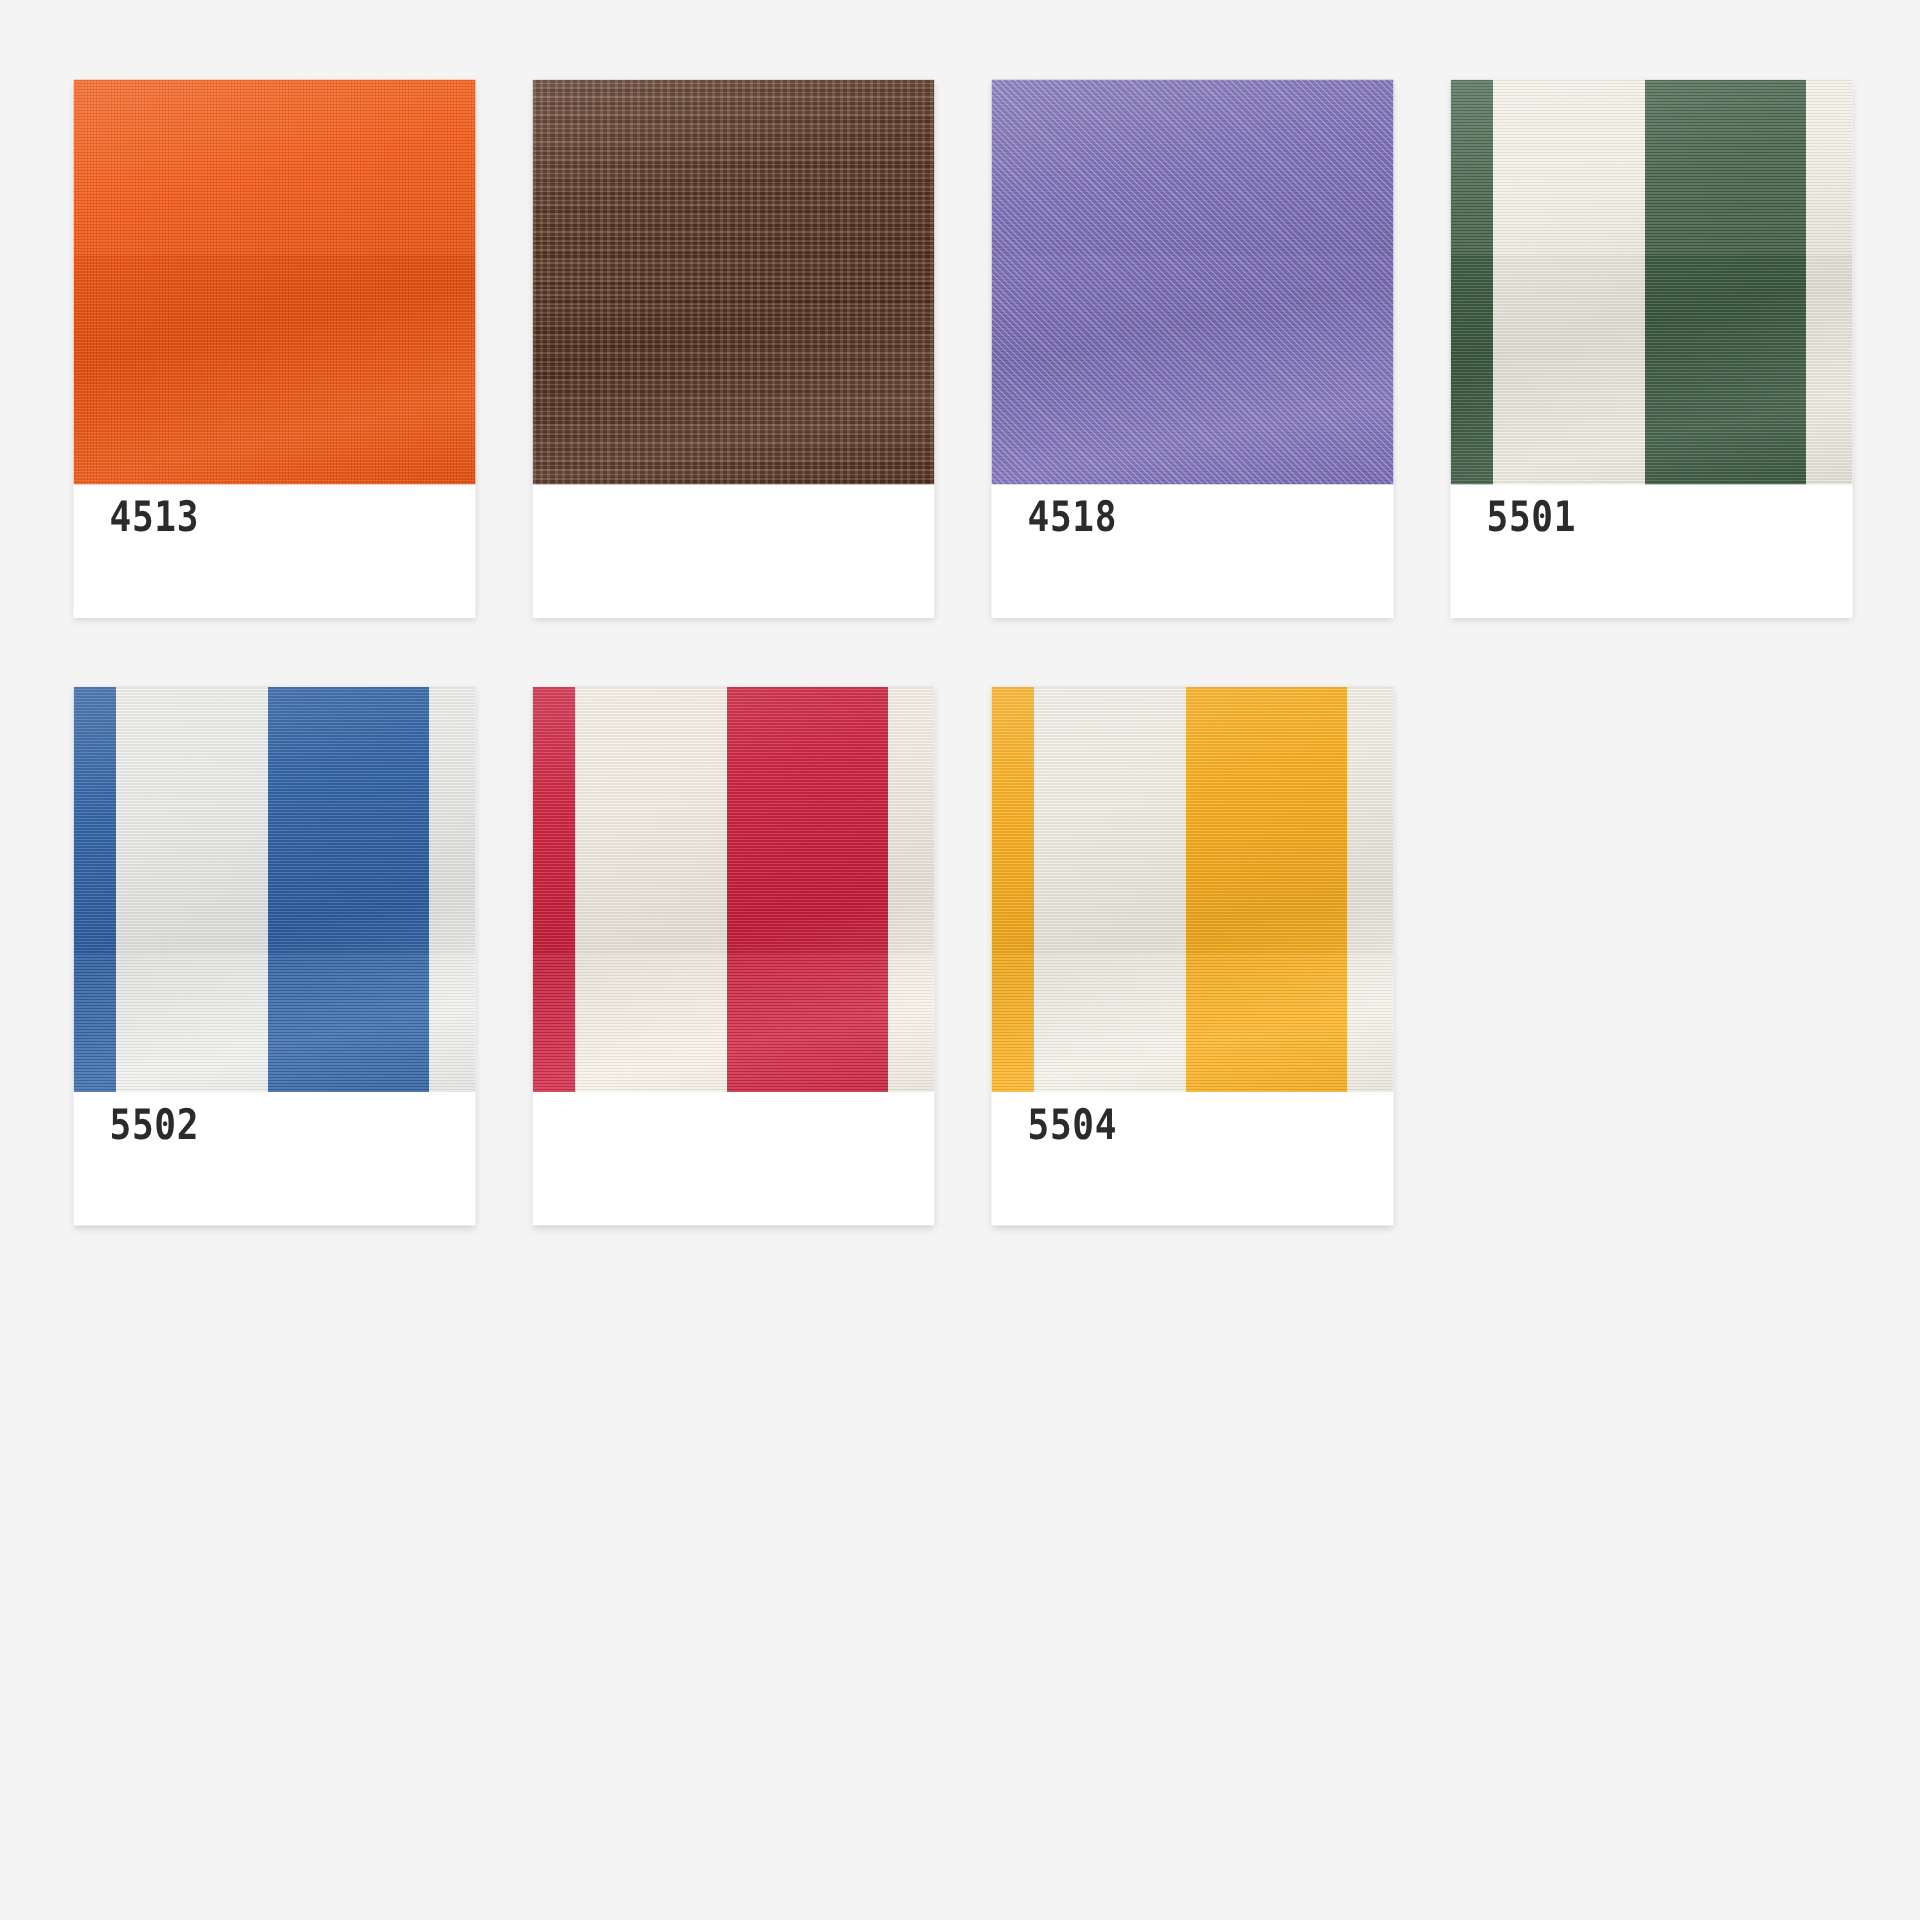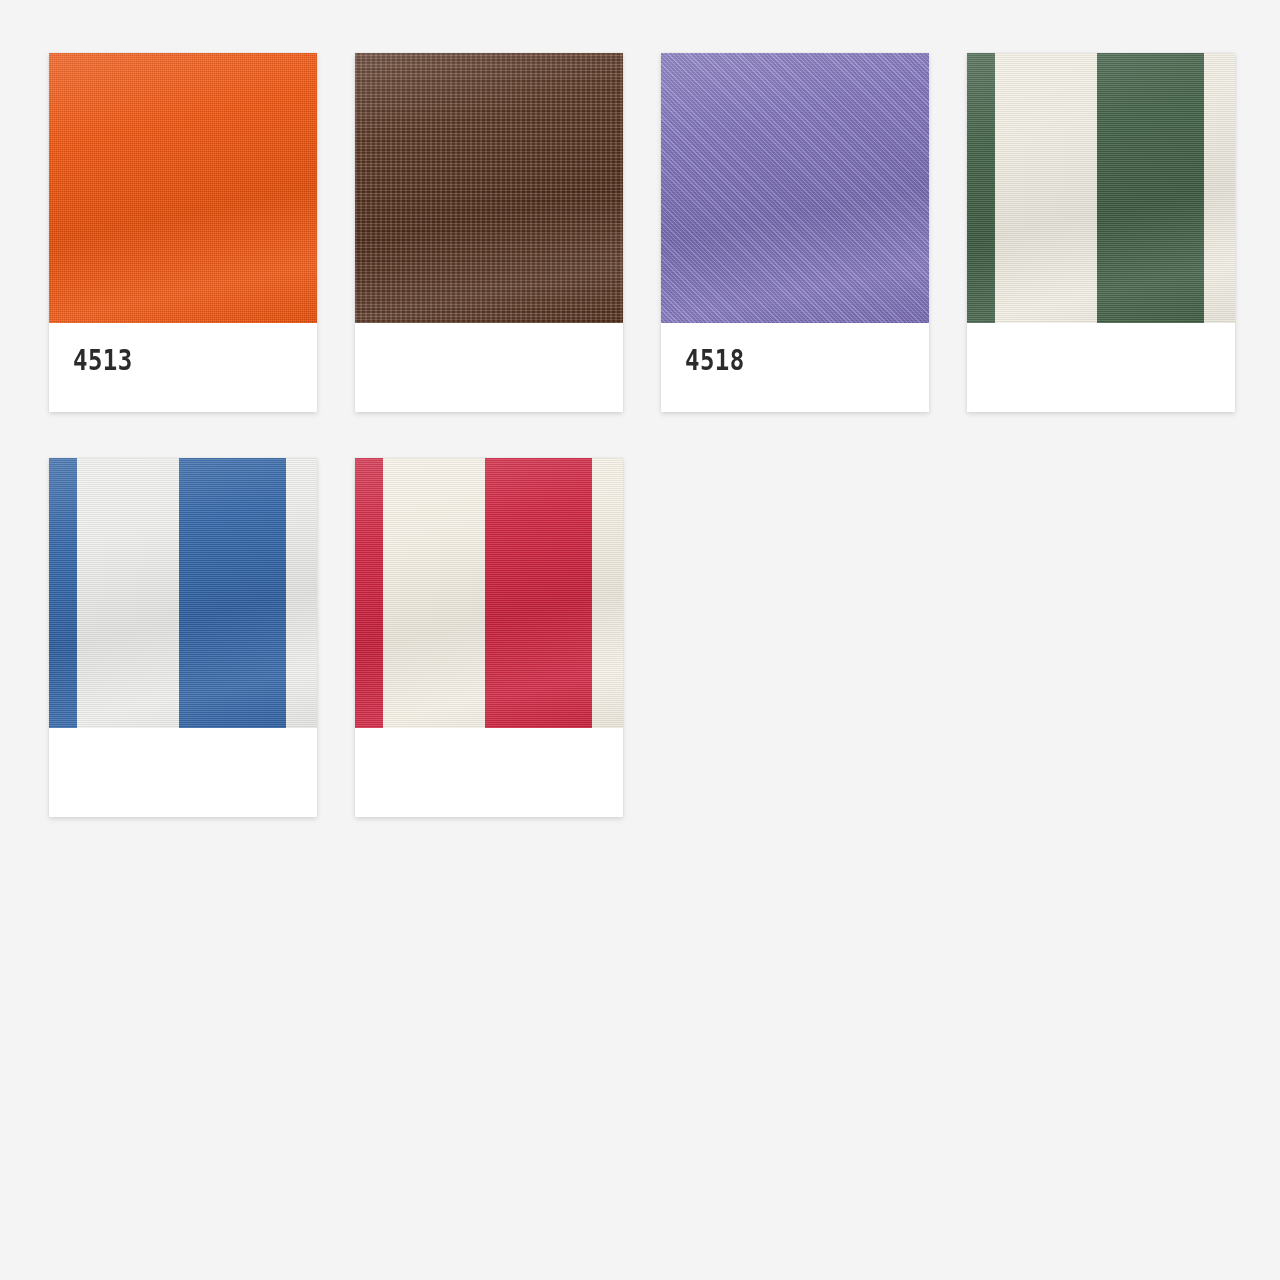--- a/index.html
+++ b/index.html
@@ -127,21 +127,21 @@
   .stripe-layer {
     position: absolute;
     inset: 0;
   }
 
   .swatch-label {
     flex: 1;
     background: #ffffff;
     display: flex;
     align-items: flex-start;
-    padding: 24px 0 0 24px;
+    padding: 8px 0 0 24px;
     box-sizing: border-box;
   }
 
   .swatch-code {
     font-family: "DejaVu Sans Mono", "Liberation Mono", monospace;
     font-size: 28px;
     font-weight: bold;
     color: #2b2b2b;
     letter-spacing: 0.5px;
     line-height: 1;
@@ -180,30 +180,47 @@
         <span class="swatch-code">4518</span>
       </div>
     </div>
     <div class="swatch-card">
       <div class="swatch-fabric">
         <div class="fabric-base" style="background: rgb(242, 239, 228);"></div>
         <div class="stripe-layer" style="background: linear-gradient(90deg, rgb(61, 92, 66) 0%, rgb(61, 92, 66) 10.5%, rgb(242, 239, 228) 10.5%, rgb(242, 239, 228) 48.5%, rgb(61, 92, 66) 48.5%, rgb(61, 92, 66) 88.5%, rgb(242, 239, 228) 88.5%, rgb(242, 239, 228) 100%);"></div>
         <div class="tex tex-stripe-grain"></div>
         <div class="tex tex-sheen"></div>
       </div>
+      <div class="swatch-label">
+        <span class="swatch-code">5501</span>
+      </div>
     </div>
     <div class="swatch-card">
       <div class="swatch-fabric">
         <div class="fabric-base" style="background: rgb(240, 240, 238);"></div>
         <div class="stripe-layer" style="background: linear-gradient(90deg, rgb(47, 98, 165) 0%, rgb(47, 98, 165) 10.5%, rgb(240, 240, 238) 10.5%, rgb(240, 240, 238) 48.5%, rgb(47, 98, 165) 48.5%, rgb(47, 98, 165) 88.5%, rgb(240, 240, 238) 88.5%, rgb(240, 240, 238) 100%);"></div>
         <div class="tex tex-stripe-grain"></div>
         <div class="tex tex-sheen"></div>
       </div>
+      <div class="swatch-label">
+        <span class="swatch-code">5502</span>
+      </div>
     </div>
     <div class="swatch-card">
       <div class="swatch-fabric">
         <div class="fabric-base" style="background: rgb(247, 242, 231);"></div>
         <div class="stripe-layer" style="background: linear-gradient(90deg, rgb(206, 31, 60) 0%, rgb(206, 31, 60) 10.5%, rgb(247, 242, 231) 10.5%, rgb(247, 242, 231) 48.5%, rgb(206, 31, 60) 48.5%, rgb(206, 31, 60) 88.5%, rgb(247, 242, 231) 88.5%, rgb(247, 242, 231) 100%);"></div>
         <div class="tex tex-stripe-grain"></div>
         <div class="tex tex-sheen"></div>
       </div>
     </div>
+    <div class="swatch-card">
+      <div class="swatch-fabric">
+        <div class="fabric-base" style="background: rgb(245, 242, 232);"></div>
+        <div class="stripe-layer" style="background: linear-gradient(90deg, rgb(252, 176, 29) 0%, rgb(252, 176, 29) 10.5%, rgb(245, 242, 232) 10.5%, rgb(245, 242, 232) 48.5%, rgb(252, 176, 29) 48.5%, rgb(252, 176, 29) 88.5%, rgb(245, 242, 232) 88.5%, rgb(245, 242, 232) 100%);"></div>
+        <div class="tex tex-stripe-grain"></div>
+        <div class="tex tex-sheen"></div>
+      </div>
+      <div class="swatch-label">
+        <span class="swatch-code">5504</span>
+      </div>
+    </div>
   </div>
 
 </body></html>

